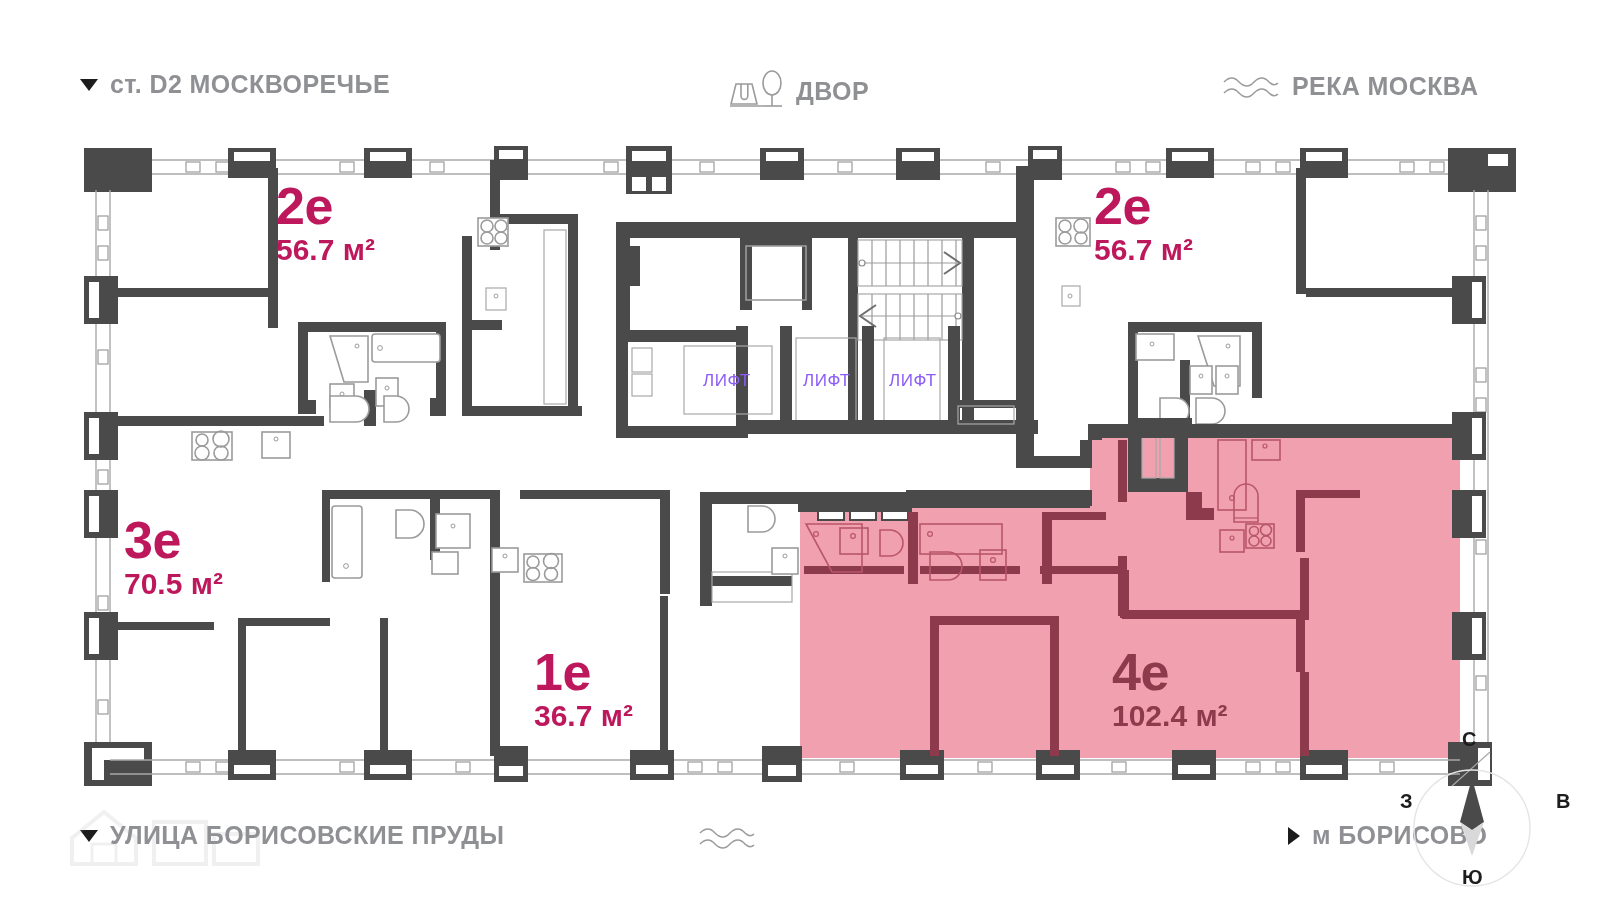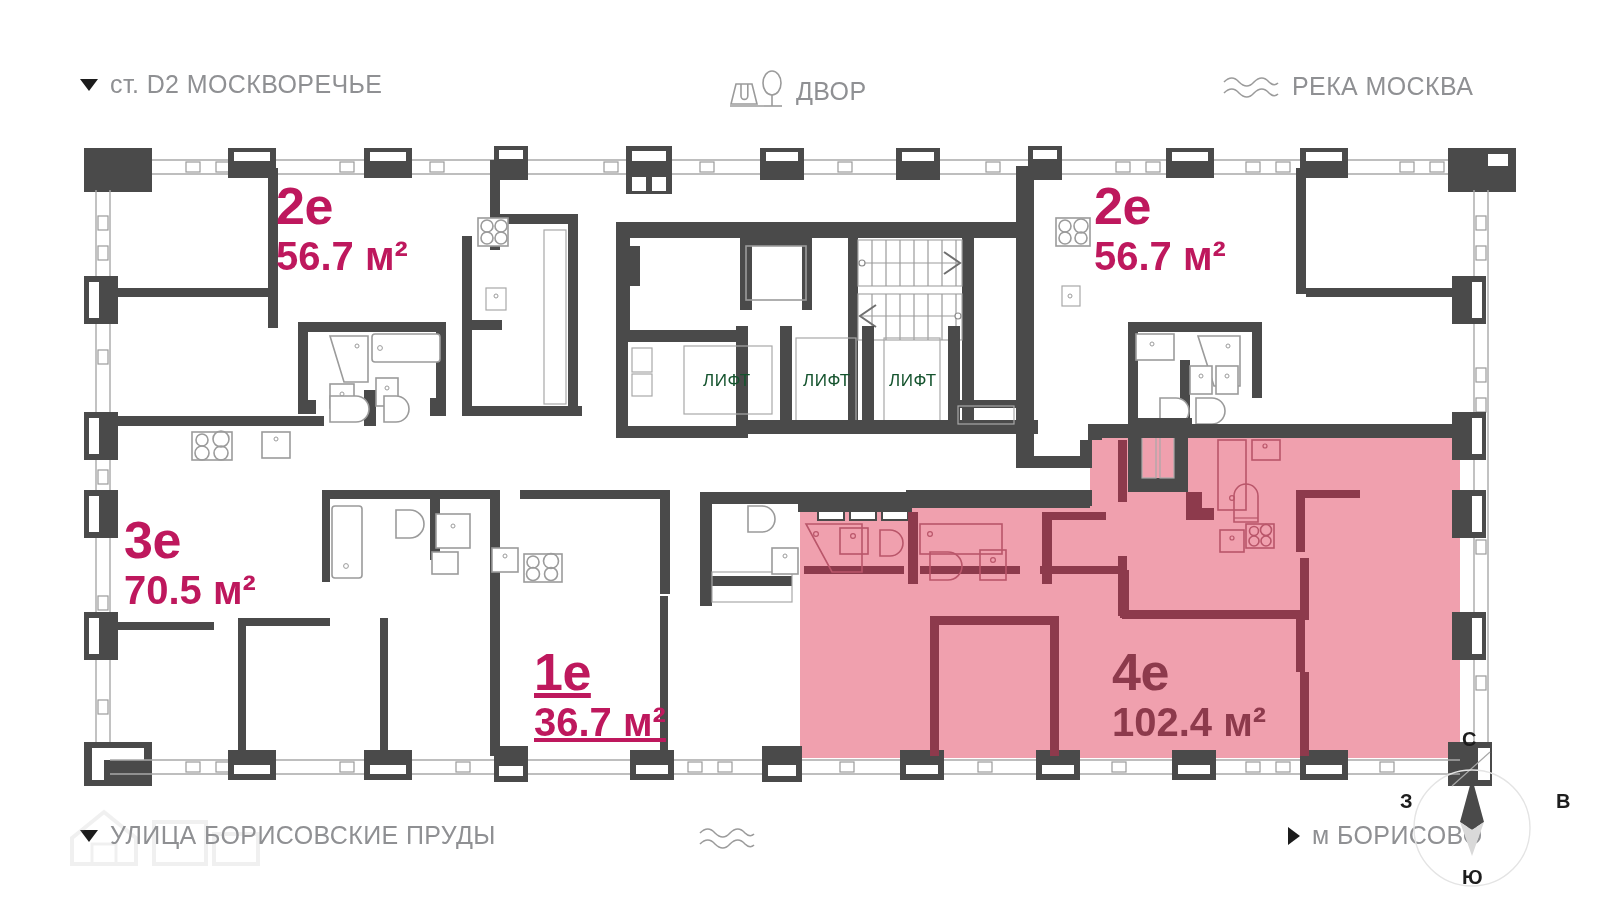--- a/index.html
+++ b/index.html
@@ -21,21 +21,21 @@
   }
 
   
   .edge-label {
     position: absolute;
     display: flex;
     align-items: center;
     gap: 12px;
     color: #8f9093;
     font-size: 25px;
-    font-weight: 400;
+    font-weight: 700;
     letter-spacing: 0.4px;
     white-space: nowrap;
   }
   .edge-label .txt { line-height: 1; }
   .tri-down {
     width: 0; height: 0;
     border-left: 9px solid transparent;
     border-right: 9px solid transparent;
     border-top: 12px solid #1c1c1c;
     display: inline-block;
@@ -64,31 +64,31 @@
     white-space: nowrap;
     z-index: 40;
   }
   .apt .code {
     font-size: 52px;
     font-weight: 700;
     line-height: 0.95;
     letter-spacing: -0.5px;
   }
   .apt .area {
-    font-size: 40px;
+    font-size: 30px;
     font-weight: 700;
     line-height: 1.15;
     margin-top: 2px;
   }
   .apt.hl { color: #8d3a4c; }
 
   
   .lift-lbl {
     position: absolute;
-    color: #14532d;
+    color: #8b5cf6;
     font-size: 17px;
     letter-spacing: 0.5px;
     z-index: 40;
     font-weight: 400;
   }
 
   
   #compass {
     position: absolute;
     left: 1404px;
@@ -640,21 +640,21 @@
   <div class="apt" style="left:1094px; top:182px;">
     <div class="code">2е</div>
     <div class="area">56.7 м²</div>
   </div>
 
   <div class="apt" style="left:124px; top:516px;">
     <div class="code">3е</div>
     <div class="area">70.5 м²</div>
   </div>
 
-  <div class="apt" style="left:534px; top:648px;text-decoration:underline;">
+  <div class="apt" style="left:534px; top:648px;">
     <div class="code">1е</div>
     <div class="area">36.7 м²</div>
   </div>
 
   <div class="apt hl" style="left:1092px; top:648px;margin-left:20px;">
     <div class="code">4е</div>
     <div class="area">102.4 м²</div>
   </div>
 
   <div class="lift-lbl" style="left:703px; top:371px;">ЛИФТ</div>

